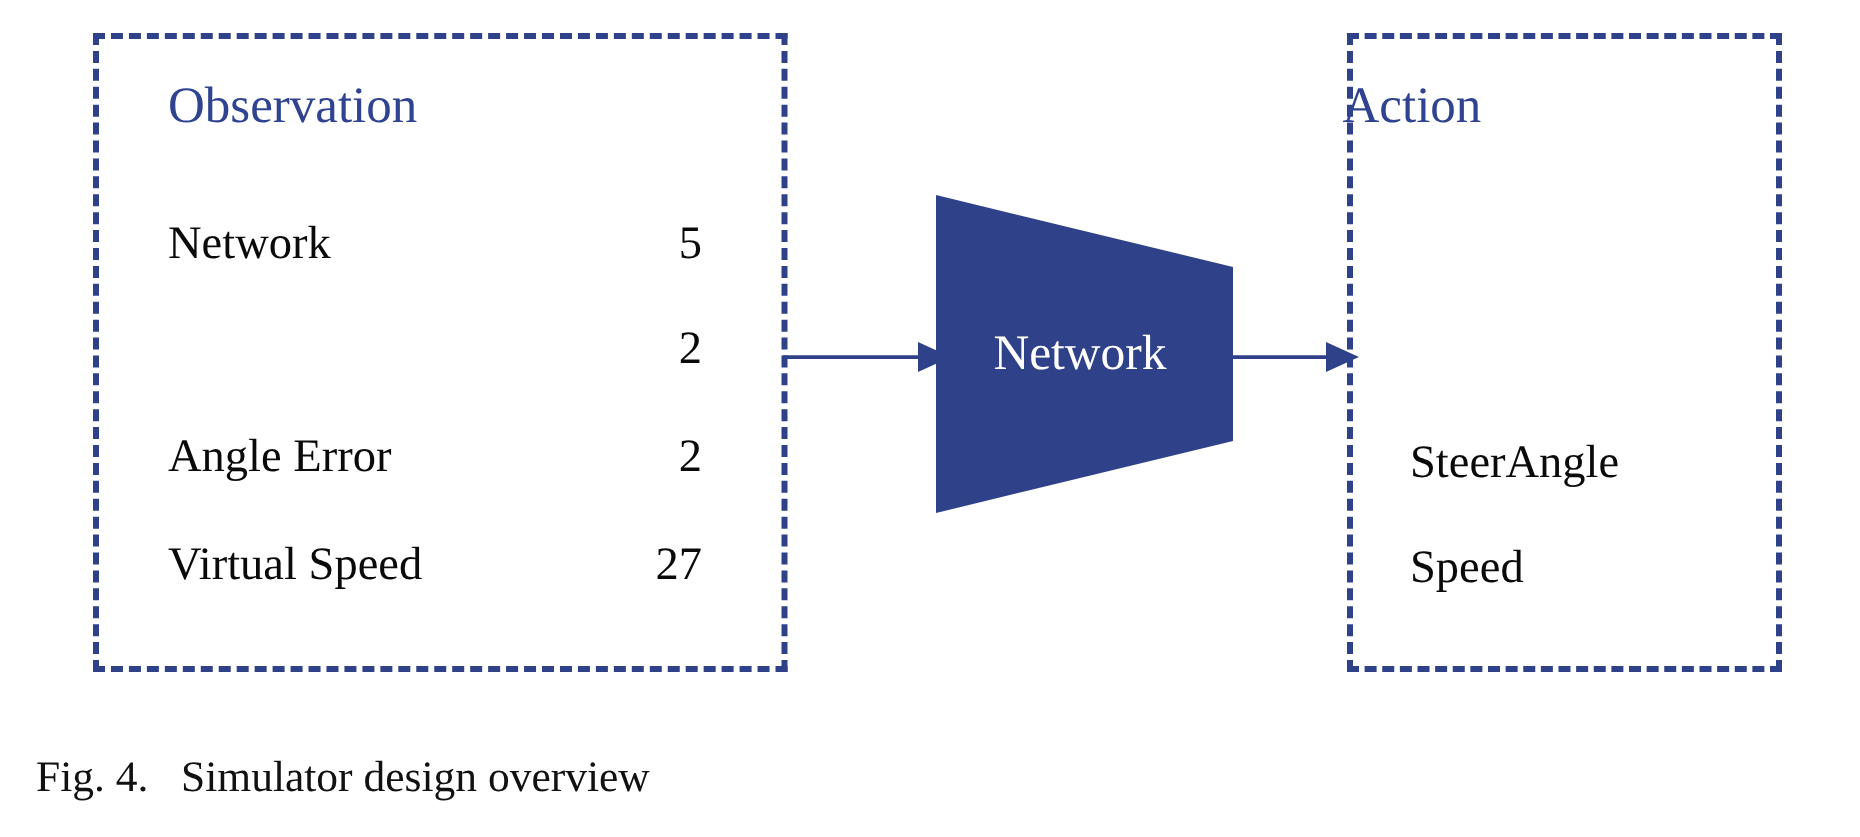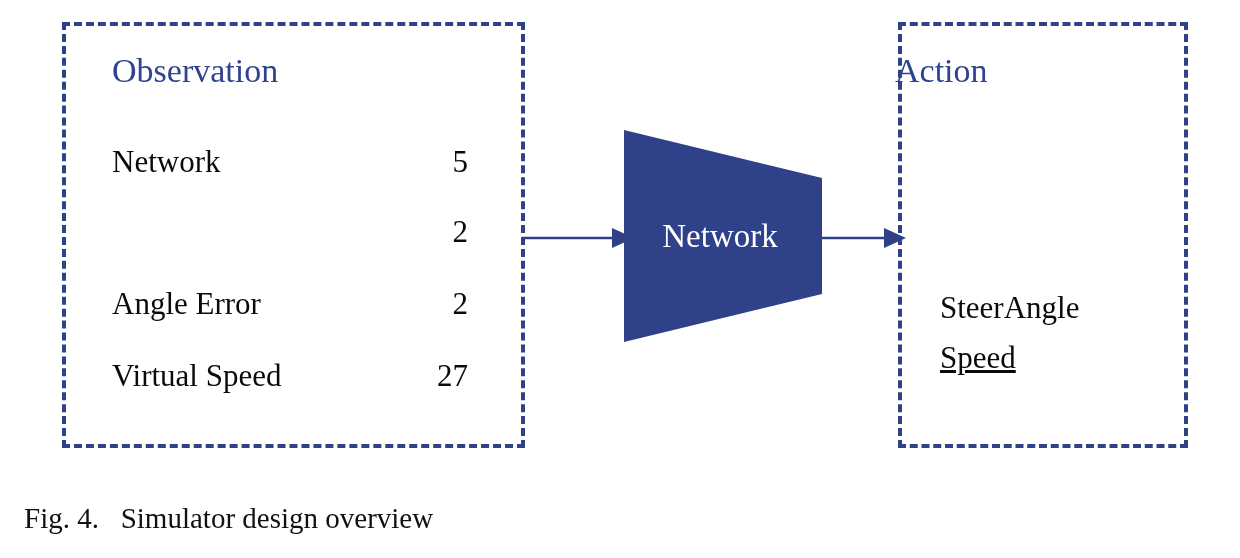--- a/index.html
+++ b/index.html
@@ -77,21 +77,21 @@
   
   .action-item {
     position: absolute;
     left: 940px;
     color: #0a0a0a;
     font-size: 31px;
     line-height: 40px;
     white-space: nowrap;
   }
   #action-item-0 { top: 288px; }
-  #action-item-1 { top: 338px; text-decoration: underline; }
+  #action-item-1 { top: 358px; }
 
   
   #network-shape {
     position: absolute;
     left: 620px;
     top: 124px;
     width: 206px;
     height: 224px;
   }
   #network-label {

